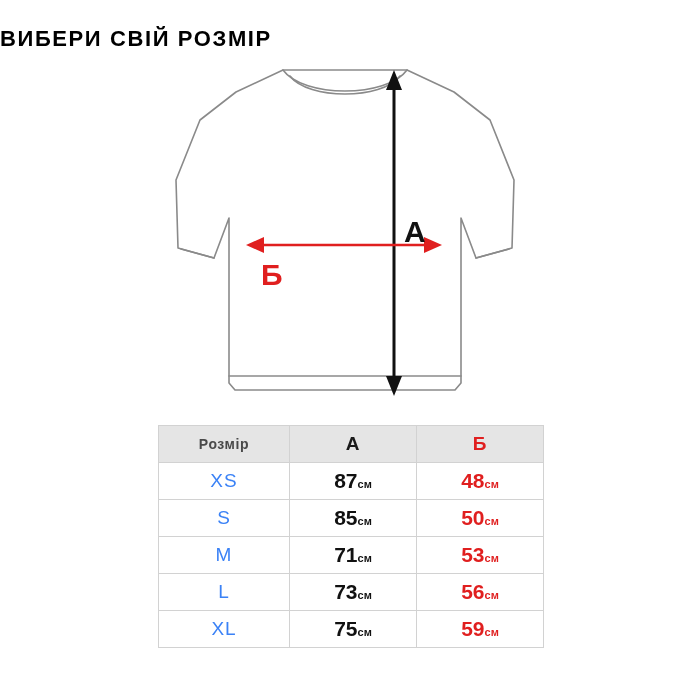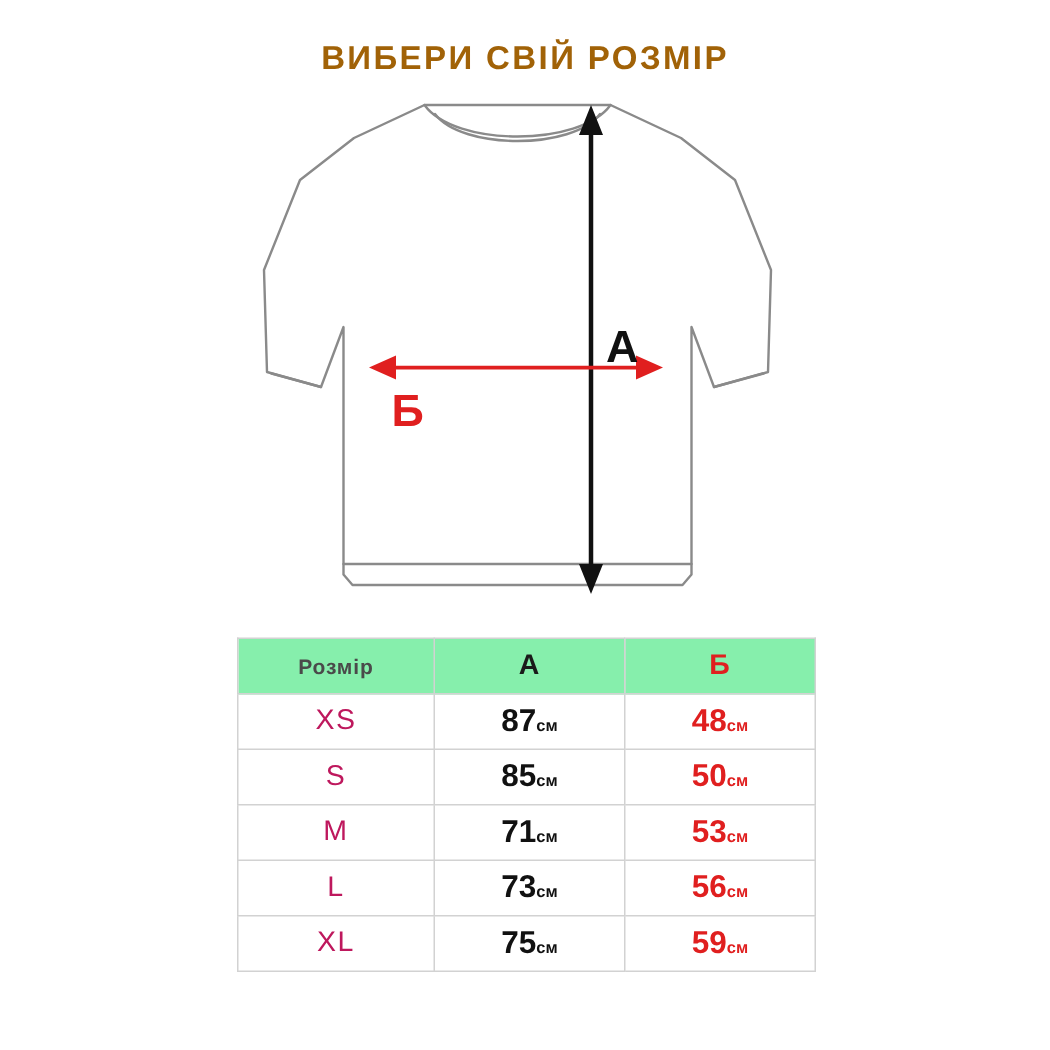--- a/index.html
+++ b/index.html
@@ -21,25 +21,24 @@
     width: 700px;
     height: 700px;
   }
 
   
   .title {
     position: absolute;
     top: 26px;
     left: 0;
     width: 700px;
-    text-align: center;
     font-size: 22px;
     font-weight: bold;
     letter-spacing: 1.6px;
-    color: #a16207;
+    color: #000000;
   }
 
   
   .diagram {
     position: absolute;
     top: 58px;
     left: 0;
     width: 700px;
     height: 350px;
   }
@@ -82,38 +81,38 @@
     text-align: center;
     padding: 0;
     height: 36px;
     vertical-align: middle;
   }
   .col-size { width: 131px; }
   .col-a    { width: 127px; }
   .col-b    { width: 127px; }
 
   thead th {
-    background: #86efac;
+    background: #e5e5e5;
     font-size: 14px;
     font-weight: bold;
     letter-spacing: 0.6px;
     color: #4a4a4a;
   }
   thead th.h-a {
     font-size: 19px;
     color: #1a1a1a;
   }
   thead th.h-b {
     font-size: 19px;
     color: #e01f1f;
   }
 
   tbody td.size-cell {
     font-size: 19px;
-    color: #be185d;
+    color: #3b82f6;
     letter-spacing: 1px;
   }
   tbody td.val-a {
     font-size: 21px;
     font-weight: bold;
     color: #111111;
   }
   tbody td.val-b {
     font-size: 21px;
     font-weight: bold;

